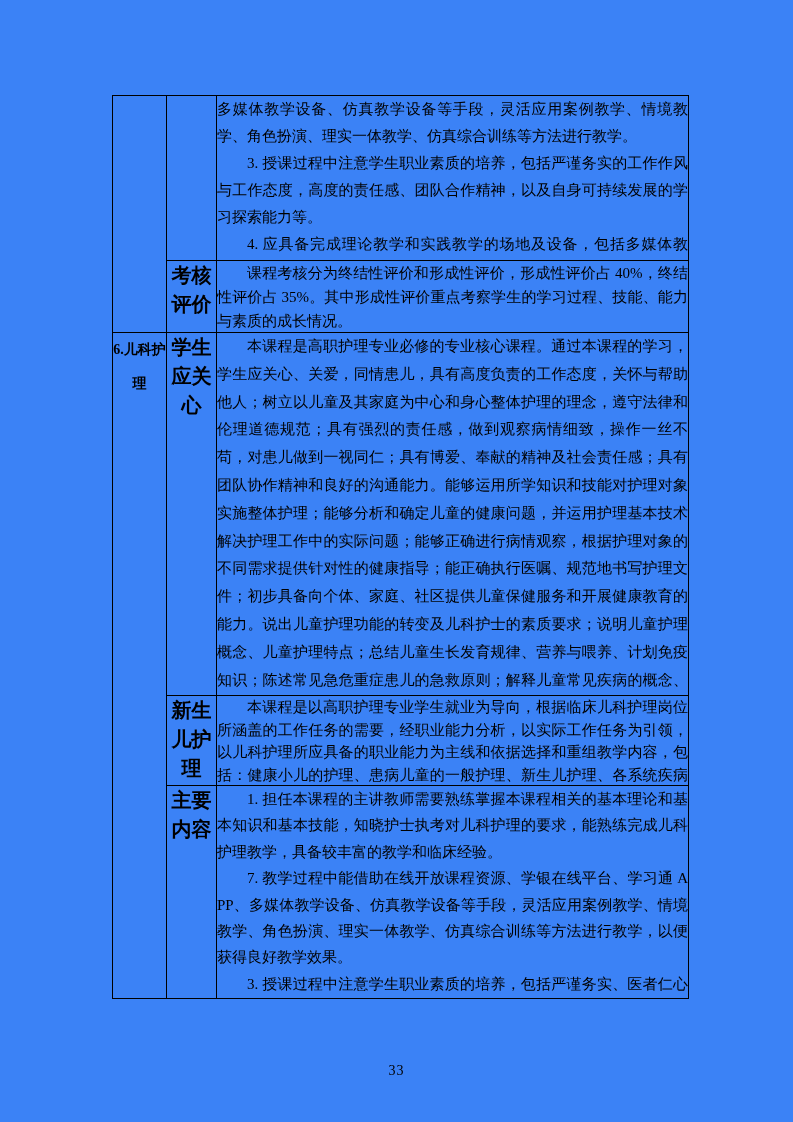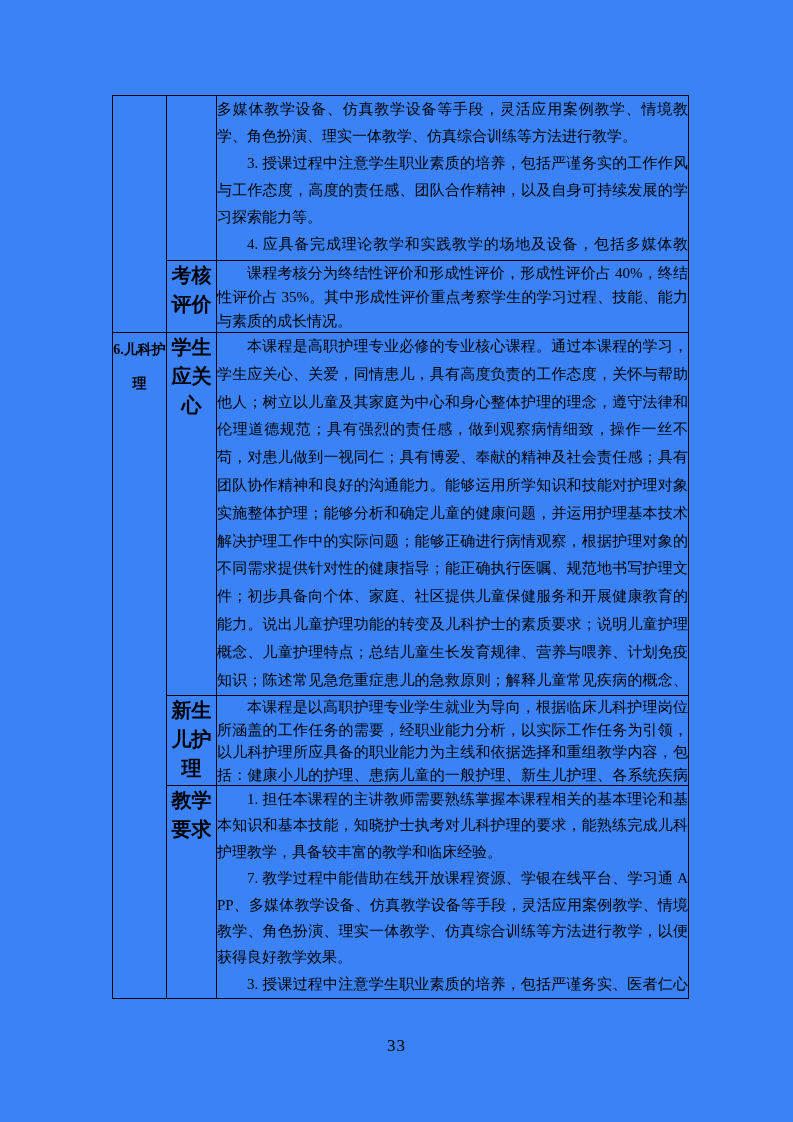--- a/index.html
+++ b/index.html
@@ -71,25 +71,25 @@
   tr.row-c2 .clip { height: 89px; }
   tr.row-c3 .clip { height: 212px; }
 
   tr.row-b  .content-cell p { line-height: 24px; }
   tr.row-c1 .content-cell p { line-height: 27.8px; }
   tr.row-c2 .content-cell p { line-height: 22.5px; }
   tr.row-c3 .content-cell p { line-height: 26.4px; }
 
   .page-number {
     position: absolute;
-    top: 1036px;
+    top: 1063px;
     left: 0;
     width: 100%;
     text-align: center;
-    font-size: 17px;
+    font-size: 14px;
     letter-spacing: 1px;
   }
 </style>
 </head>
 <body>
 
 <div class="page">
 
   <table class="course-table">
     <colgroup>
@@ -133,21 +133,21 @@
     <tr class="row-c2">
       <td class="label-cell">新生儿护理</td>
       <td class="content-cell">
         <div class="clip">
           <p class="indent">本课程是以高职护理专业学生就业为导向，根据临床儿科护理岗位所涵盖的工作任务的需要，经职业能力分析，以实际工作任务为引领，以儿科护理所应具备的职业能力为主线和依据选择和重组教学内容，包括：健康小儿的护理、患病儿童的一般护理、新生儿护理、各系统疾病患儿护理等内容。</p>
         </div>
       </td>
     </tr>
 
     <tr class="row-c3">
-      <td class="label-cell">教学要求</td>
+      <td class="label-cell">主要内容</td>
       <td class="content-cell">
         <div class="clip">
           <p class="indent">1. 担任本课程的主讲教师需要熟练掌握本课程相关的基本理论和基本知识和基本技能，知晓护士执考对儿科护理的要求，能熟练完成儿科护理教学，具备较丰富的教学和临床经验。</p>
           <p class="indent">7. 教学过程中能借助在线开放课程资源、学银在线平台、学习通 APP、多媒体教学设备、仿真教学设备等手段，灵活应用案例教学、情境教学、角色扮演、理实一体教学、仿真综合训练等方法进行教学，以便获得良好教学效果。</p>
           <p class="indent">3. 授课过程中注意学生职业素质的培养，包括严谨务实、医者仁心的工作作风与工作态度，高度的责任感、团队合作精神，良好的心理素质以及自</p>
         </div>
       </td>
     </tr>
   </tbody>
     </table>

